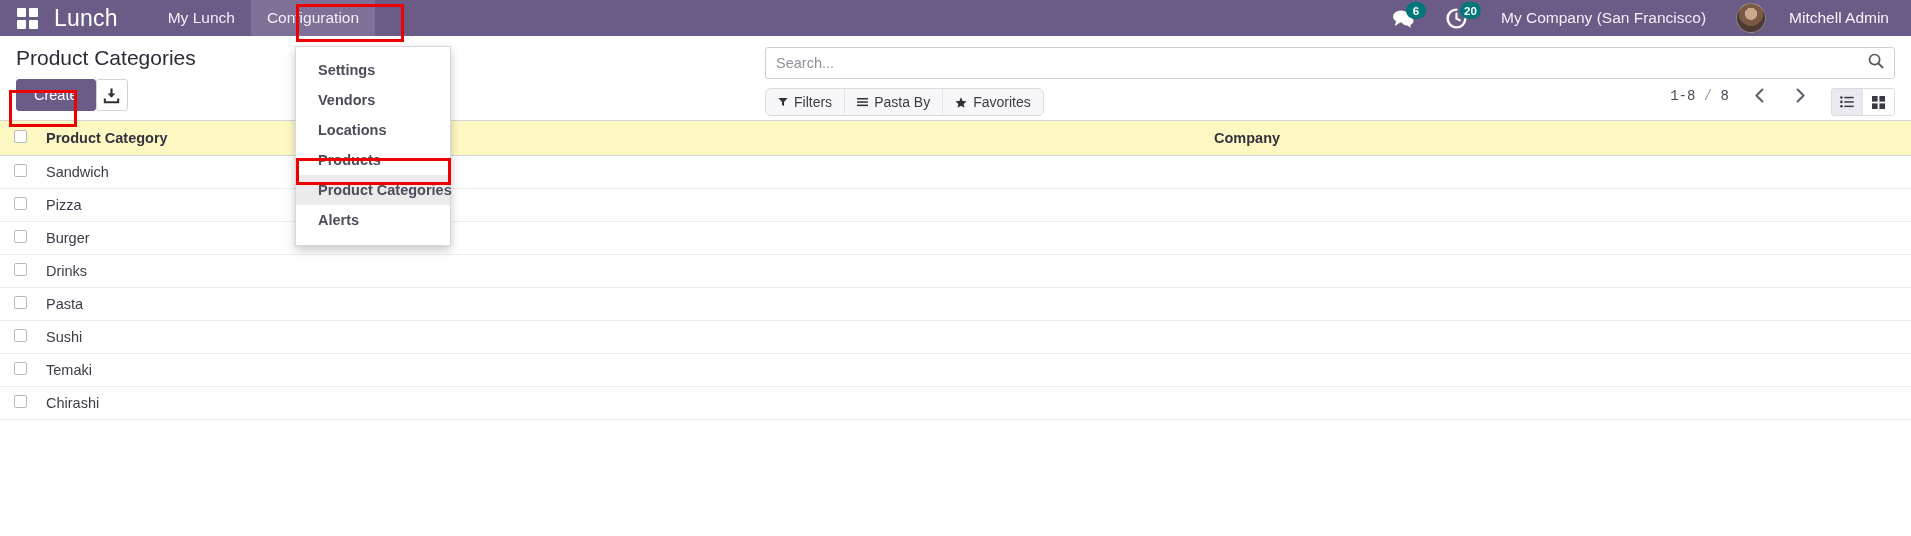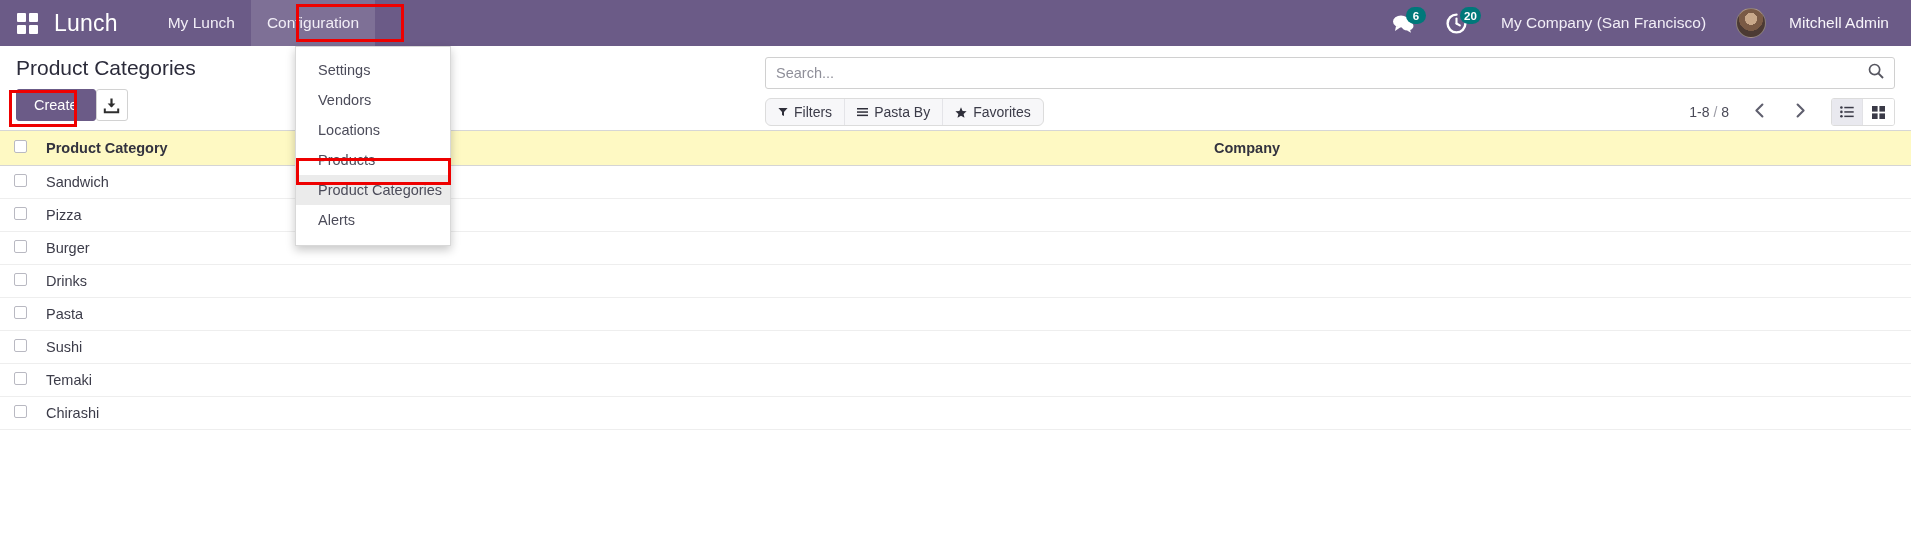--- a/index.html
+++ b/index.html
@@ -6,21 +6,21 @@
   html, body {
     width: 1911px; height: 536px;
     font-family: "Liberation Sans", sans-serif;
     background: #ffffff;
     overflow: hidden;
   }
 
   
   .navbar {
     position: relative;
-    height: 46px;
+    height: 36px;
     background: #6b5b87;
     display: flex;
     align-items: stretch;
     color: #ffffff;
   }
   .apps-toggle {
     width: 54px;
     display: flex; align-items: center; justify-content: center;
     cursor: pointer;
   }
@@ -82,21 +82,21 @@
     width: 156px;
     background: #ffffff;
     border: 1px solid #d8d8d8;
     box-shadow: 0 4px 9px rgba(0,0,0,.22);
     padding: 8px 0 10px 0;
     z-index: 60;
   }
   .dd-item {
     padding: 7px 0 7px 22px;
     font-size: 14.5px; color: #4c4c5a;
-    cursor: pointer; white-space: nowrap;
+    cursor: pointer; white-space: nowrap; font-weight: bold;
   }
   .dd-item.hl { background: #ebebeb; }
 
   
   .control-panel {
     position: relative;
     background: #ffffff;
     border-bottom: 1px solid #d6d6d6;
     padding: 0 16px;
     height: 85px;
@@ -142,21 +142,21 @@
     overflow: hidden; background: #f7f7f9;
   }
   .facet {
     display: flex; align-items: center; gap: 6px;
     padding: 0 12px; height: 26px;
     font-size: 14px; color: #3b3b48;
     cursor: pointer; border-right: 1px solid #e4e4e8;
   }
   .facet:last-child { border-right: none; }
 
-  .pager-area { margin-left: auto; display: flex; align-items: center; gap: 20px; }
+  .pager-area { margin-left: auto; display: flex; gap: 20px; font-family: Liberation Mono, monospace; }
   .pager-count { font-size: 14px; color: #4a4a57; }
   .pager-count .sep { color: #9b9ba5; }
   .pager-arrow {
     font-size: 17px; color: #5f5f6e; cursor: pointer;
     padding: 0 5px; line-height: 1;
   }
   .view-switch {
     display: flex; border: 1px solid #dcdcdc; border-radius: 3px; overflow: hidden;
   }
   .view-btn {

